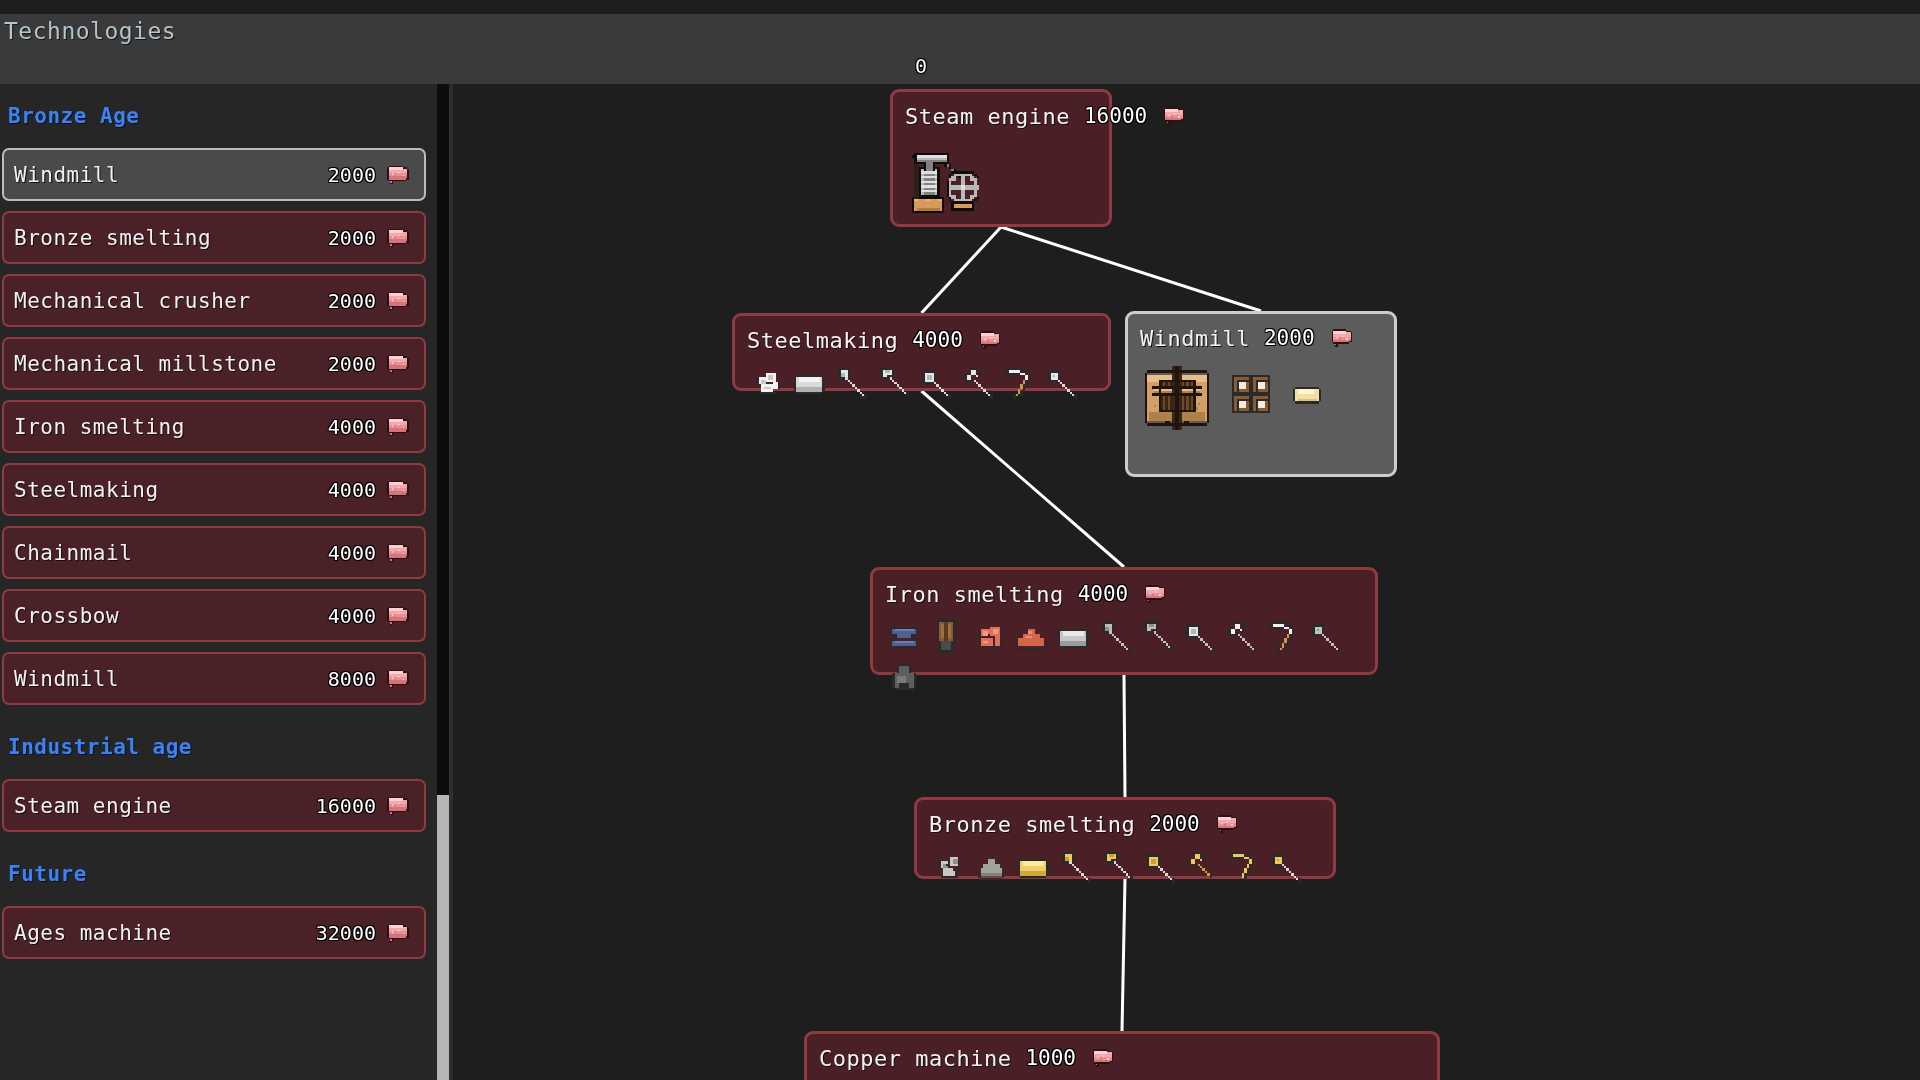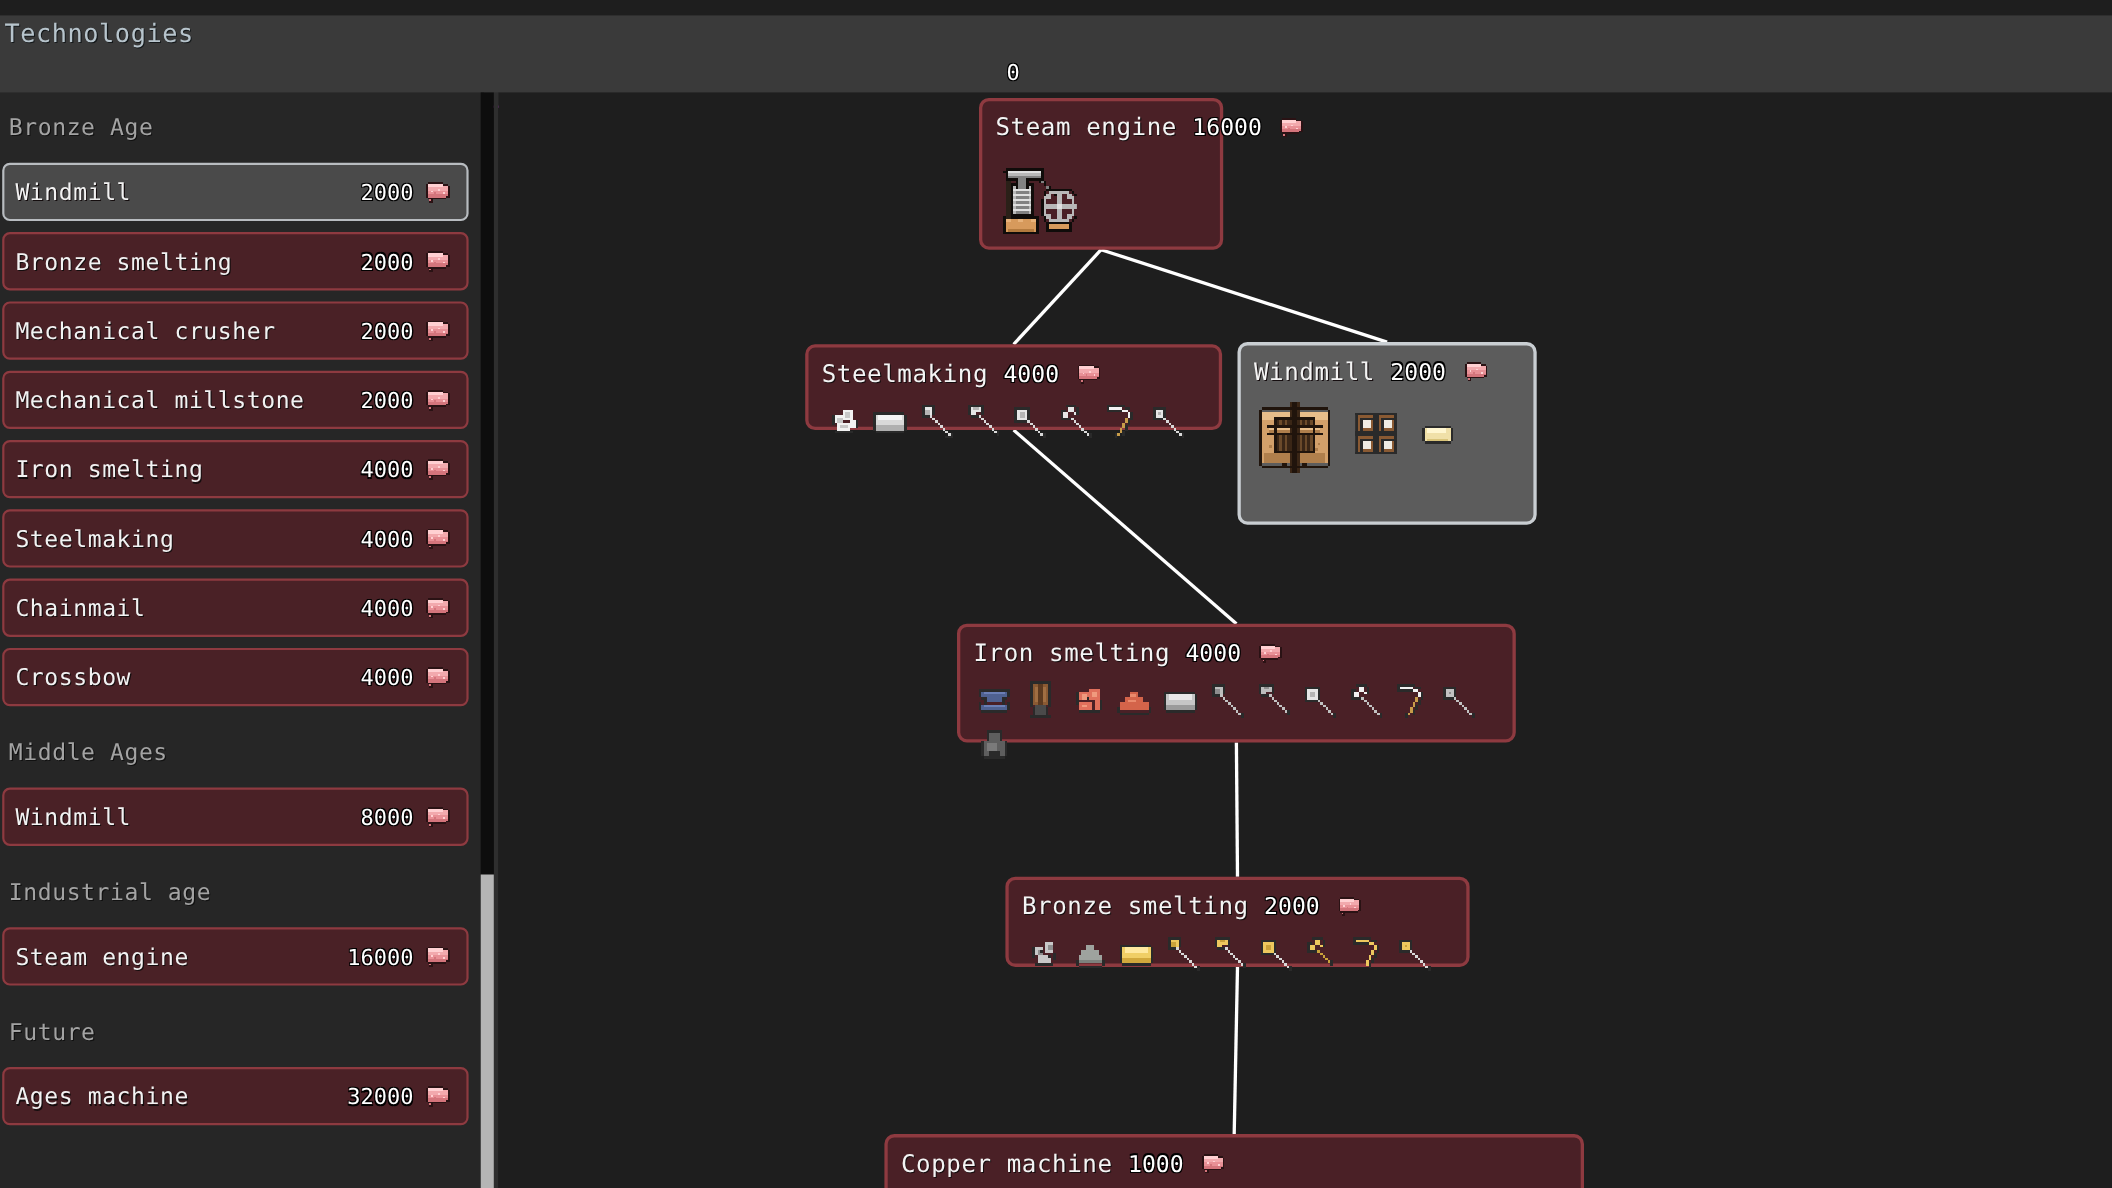--- a/index.html
+++ b/index.html
@@ -75,23 +75,24 @@
     position: relative;
     width: 440px;
     padding: 0;
   }
   .age-header {
     height: 64px;
     display: flex;
     align-items: center;
     padding-left: 8px;
     font-size: 21px;
-    color: #a3a3a3;
+    color: #3b82f6;
     letter-spacing: 0.5px;
     text-shadow: 1px 1px 0 #111;
+    font-weight: bold;
   }
   .tech-row {
     position: relative;
     height: 53px;
     margin: 0 0 10px 2px;
     width: 424px;
     border: 2px solid #8e3a40;
     border-radius: 7px;
     background: #4a2126;
     display: flex;
@@ -466,21 +467,20 @@
               <rect x="3" y="10" width="11" height="1" fill="#2a1214"></rect>
               <rect x="4" y="11" width="2" height="2" fill="#2a1214"></rect>
               <rect x="4" y="11" width="1" height="1" fill="#d4757c"></rect>
               <rect x="5" y="6" width="1" height="1" fill="#ffd0d2"></rect>
               <rect x="9" y="5" width="1" height="1" fill="#ffd0d2"></rect>
               <rect x="12" y="7" width="1" height="1" fill="#ffd0d2"></rect>
               <rect x="7" y="7" width="1" height="1" fill="#d4757c"></rect>
               <rect x="10" y="8" width="1" height="1" fill="#d4757c"></rect>
             </svg></span>
         </div>
-        <div class="age-header">Middle Ages</div>
         <div class="tech-row">
           <span class="tr-name">Windmill</span>
           <span class="tr-cost">8000</span>
           <span class="brain small"><svg class="brain-svg" viewBox="0 0 18 14" shape-rendering="crispEdges">
               <rect x="3" y="1" width="9" height="1" fill="#2a1214"></rect>
               <rect x="12" y="2" width="3" height="1" fill="#2a1214"></rect>
               <rect x="2" y="2" width="1" height="2" fill="#2a1214"></rect>
               <rect x="15" y="3" width="1" height="2" fill="#2a1214"></rect>
               <rect x="3" y="2" width="9" height="1" fill="#ffd0d2"></rect>
               <rect x="12" y="3" width="3" height="1" fill="#f2a9ad"></rect>

